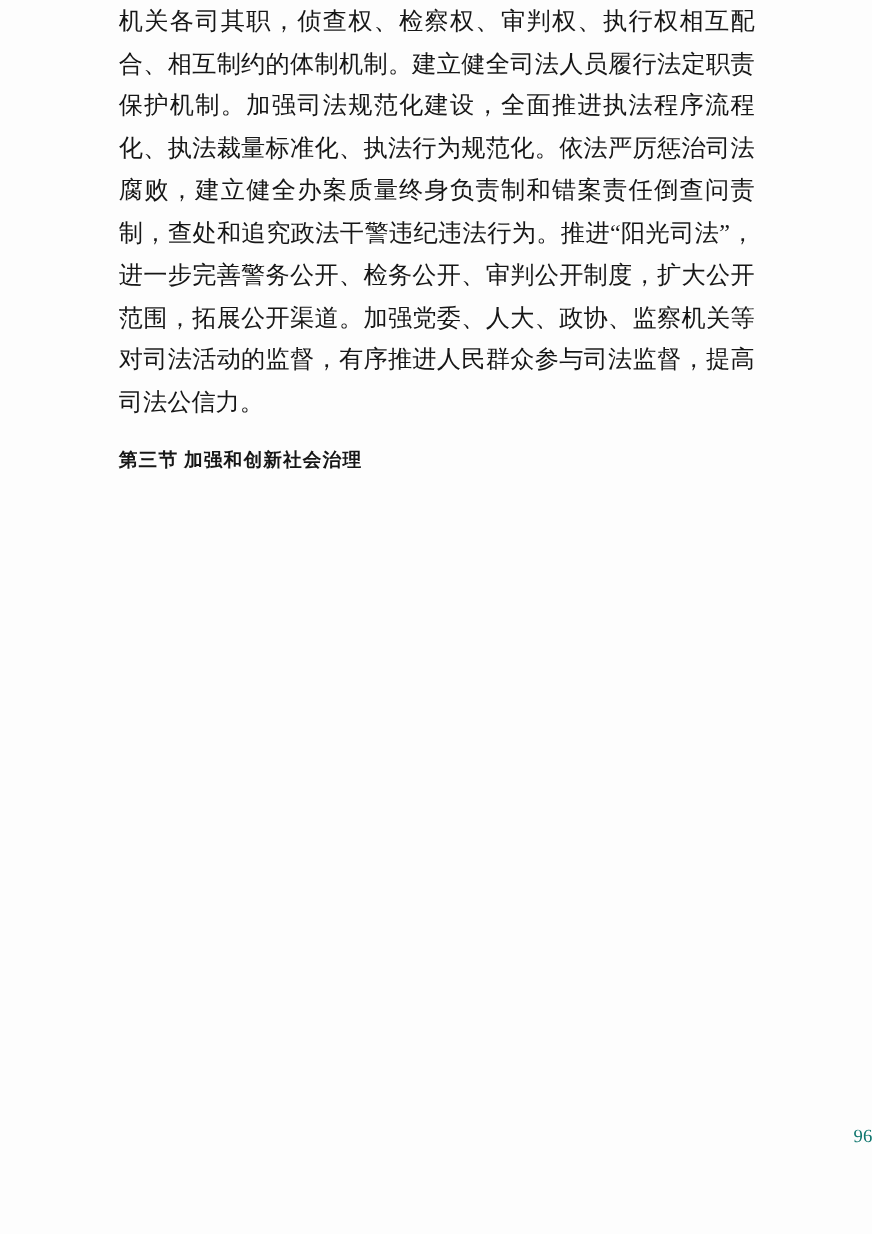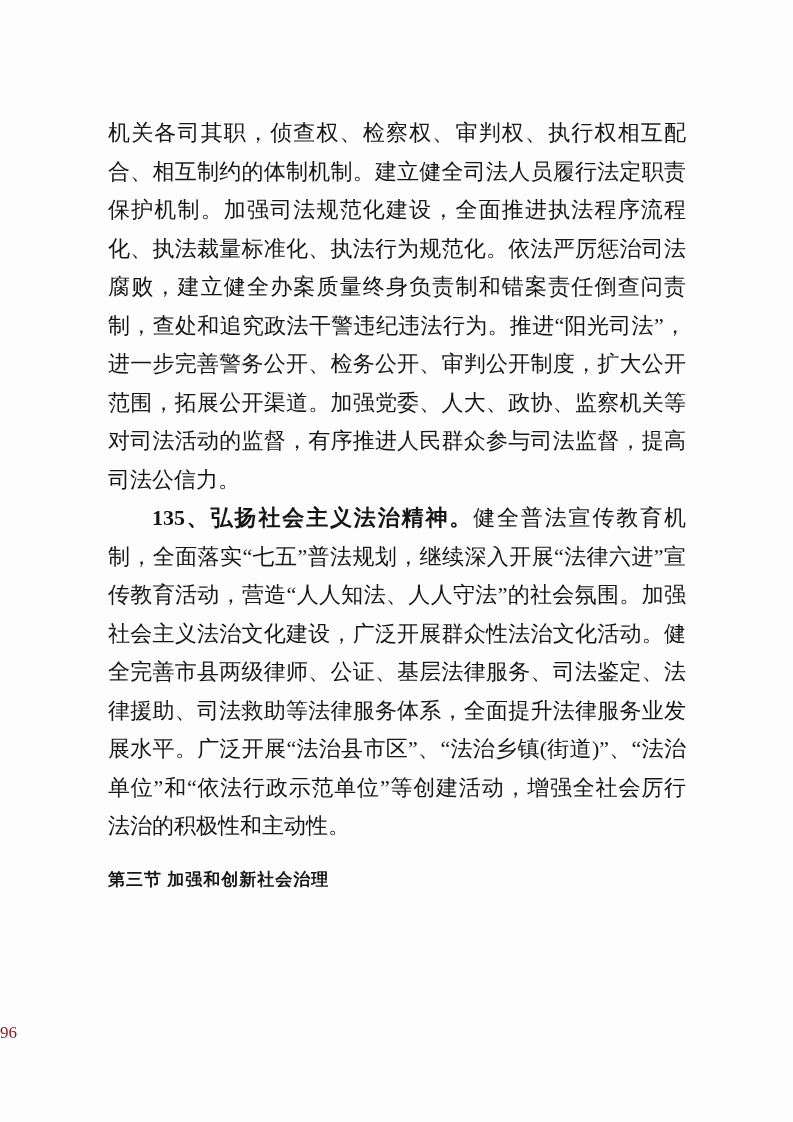--- a/index.html
+++ b/index.html
@@ -17,21 +17,20 @@
   }
   .page {
     position: absolute;
     inset: 0;
   }
   .text-block {
     position: absolute;
     left: 108px;
     right: 107px;
     top: 0;
-    padding-top: 114px;
   }
   p.para {
     margin: 0;
     font-size: 22px;
     line-height: 38.5px;
     text-align: justify;
     text-justify: inter-ideograph;
   }
   p.para.indent {
     text-indent: 2em;
@@ -44,35 +43,34 @@
     font-size: 17px;
     line-height: 40px;
     font-weight: bold;
     letter-spacing: 1px;
   }
   .page-number {
     position: absolute;
     top: 1022px;
     left: 0;
     width: 100%;
-    text-align: left;
+    text-align: right;
     font-size: 17px;
     line-height: 22px;
-    color: #7f1d1d;
+    color: #0f766e;
   }
 </style>
 </head>
 <body>
 
 <div class="page">
   <div class="text-block">
 
     <p class="para">机关各司其职，侦查权、检察权、审判权、执行权相互配合、相互制约的体制机制。建立健全司法人员履行法定职责保护机制。加强司法规范化建设，全面推进执法程序流程化、执法裁量标准化、执法行为规范化。依法严厉惩治司法腐败，建立健全办案质量终身负责制和错案责任倒查问责制，查处和追究政法干警违纪违法行为。推进“阳光司法”，进一步完善警务公开、检务公开、审判公开制度，扩大公开范围，拓展公开渠道。加强党委、人大、政协、监察机关等对司法活动的监督，有序推进人民群众参与司法监督，提高司法公信力。</p>
 
-    <p class="para indent"><span class="lead">135、弘扬社会主义法治精神。</span><span>健全普法宣传教育机制，全面落实“七五”普法规划，继续深入开展“法律六进”宣传教育活动，营造“人人知法、人人守法”的社会氛围。加强社会主义法治文化建设，广泛开展群众性法治文化活动。健全完善市县两级律师、公证、基层法律服务、司法鉴定、法律援助、司法救助等法律服务体系，全面提升法律服务业发展水平。广泛开展“法治县市区”、“法治乡镇(街道)”、“法治单位”和“依法行政示范单位”等创建活动，增强全社会厉行法治的积极性和主动性。</span></p>
 
     <h2 class="section-heading">第三节 加强和创新社会治理</h2>
 
 
   </div>
 
   <div class="page-number">96</div>
 </div>
 
 </body></html>

